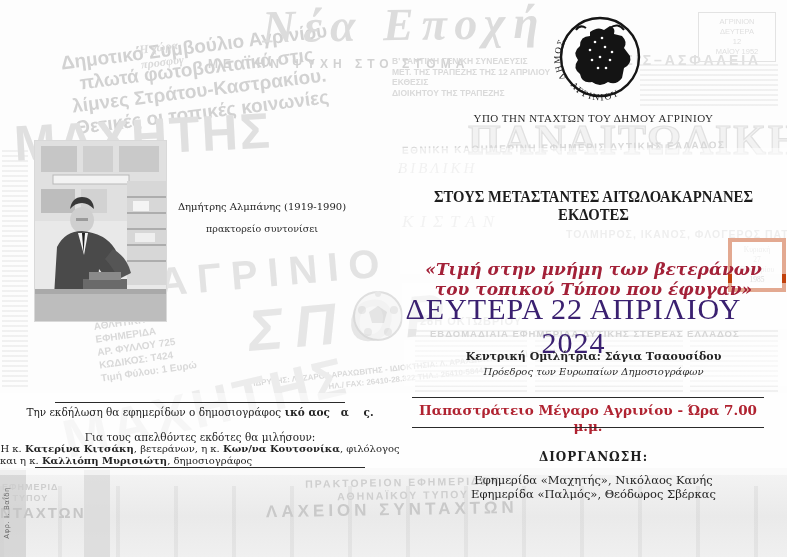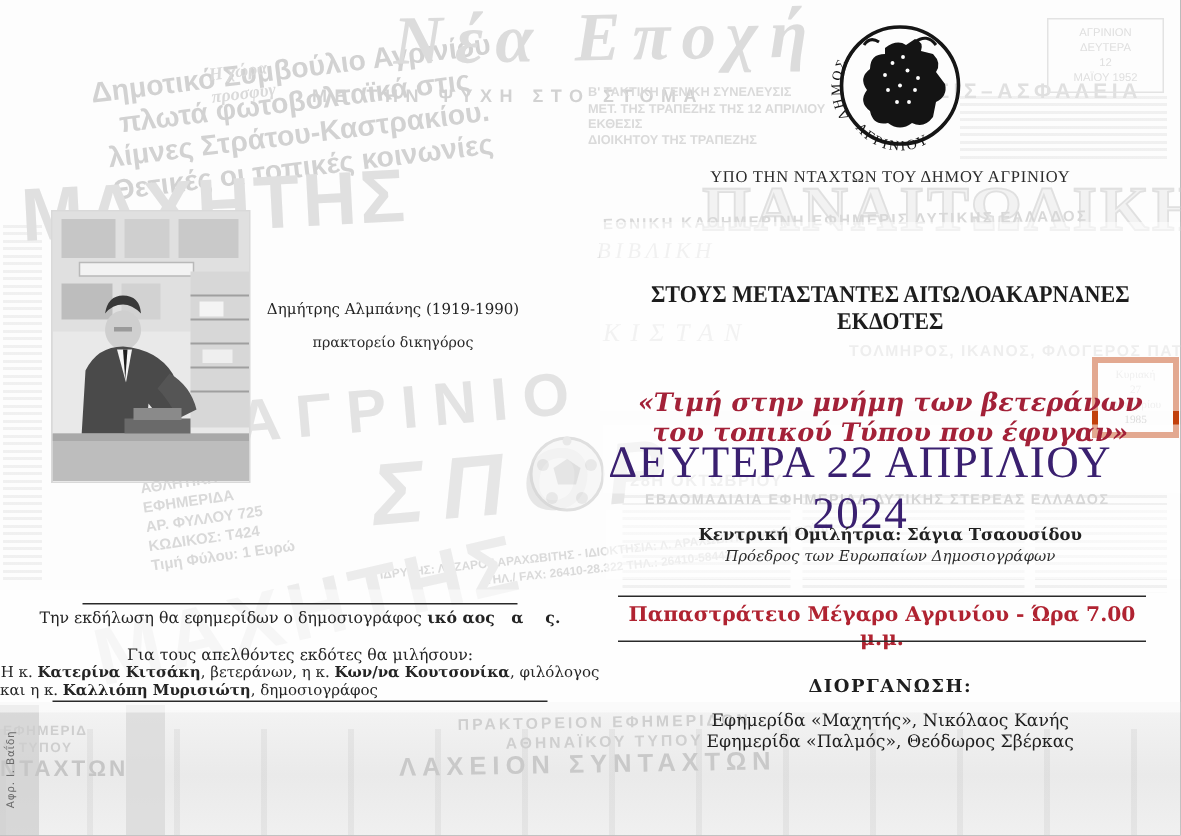--- a/index.html
+++ b/index.html
@@ -242,21 +242,21 @@
     <path d="M18,172 L22,106 Q30,90 47,90 Q70,92 80,108 L88,124 L72,138 L64,128 L62,150 L20,150 z" fill="#4a4a4a"></path>
     <path d="M43,92 l10,0 -4,22 z" fill="#f5f5f5"></path>
     <path d="M47,92 l3,0 -1.5,20 z" fill="#1f1f1f"></path>
     <path d="M78,108 q14,8 18,24 l-12,6 q-8,-14 -14,-20 z" fill="#555555"></path>
     <rect x="0" y="148" width="131" height="32" fill="#bdbdbd"></rect>
     <rect x="48" y="138" width="44" height="11" fill="#6a6a6a"></rect>
     <rect x="54" y="131" width="32" height="8" fill="#8a8a8a"></rect>
     <rect x="0" y="148" width="131" height="5" fill="#a9a9a9"></rect>
   </svg>
   <div class="fg cap1">Δημήτρης Αλμπάνης (1919-1990)</div>
-  <div class="fg cap2">πρακτορείο δικηγόρος</div>
+  <div class="fg cap2">πρακτορείο συντονίσει</div>
 
   <div class="rule crule-top"></div>
   <div class="fg coord-line">
     <span>Την εκδήλωση θα εφημερίδων ο δημοσιογράφος</span><b class="pre"> ικό αος   α    ς.</b>
   </div>
   <div class="fg sp-intro">Για τους απελθόντες εκδότες θα μιλήσουν:</div>
   <div class="fg sp-row1">
     <span>Η κ. </span><b>Κατερίνα Κιτσάκη</b><span>, βετεράνων, η κ. </span><b>Κων/να Κουτσονίκα</b><span>, φιλόλογος</span>
   </div>
   <div class="fg sp-row2">

